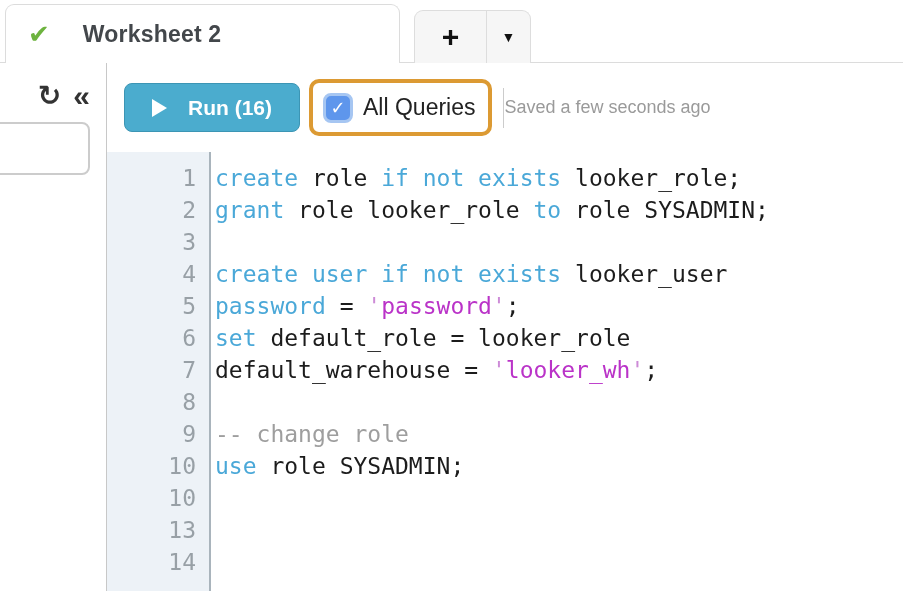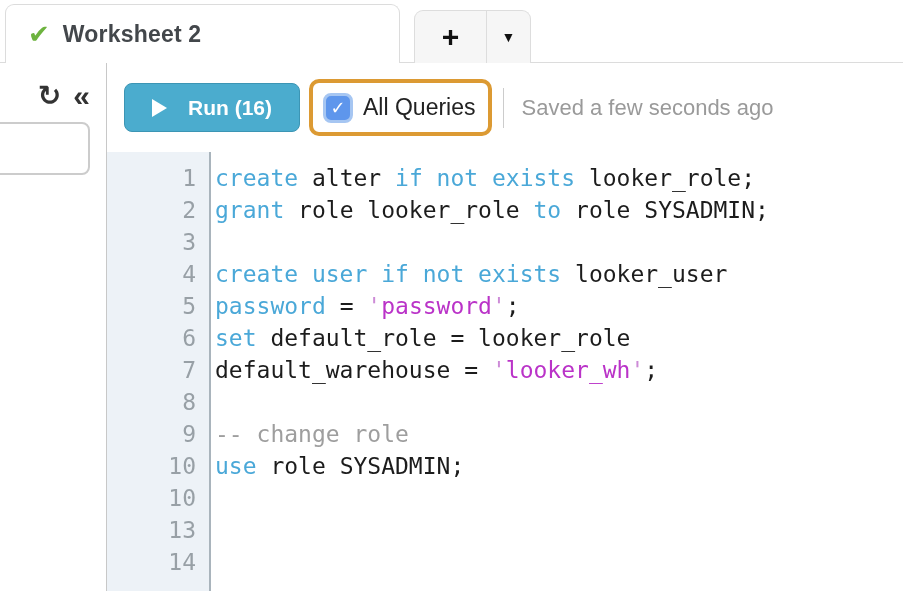--- a/index.html
+++ b/index.html
@@ -9,21 +9,21 @@
   
   .tabbar { position: relative; height: 63px; background: #fff; }
   .tabbar-bottom-border { position: absolute; left: 0; right: 0; bottom: 0; height: 1px;
     background: #dcdcdc; }
   .tab-active { position: absolute; left: 5px; top: 4px; width: 395px; height: 59px;
     background: #fff; border: 1px solid #dcdcdc; border-bottom: none;
     border-radius: 9px 9px 0 0; z-index: 2; display: flex; align-items: center;
     padding-left: 22px; gap: 13px; }
   .tab-check { color: #6db33f; font-size: 26px; font-weight: bold;
     font-family: "DejaVu Sans", sans-serif; line-height: 1; }
-  .tab-label { font-size: 23px; font-weight: bold; color: #43474b; letter-spacing: 0.2px; }
+  .tab-label { font-size: 23px; font-weight: bold; color: #43474b; letter-spacing: 0.2px; margin-left: 20px; }
   .tab-group { position: absolute; left: 414px; top: 10px; width: 117px; height: 53px;
     background: #f6f6f6; border: 1px solid #dddddd; border-bottom: none;
     border-radius: 9px 9px 0 0; display: flex; z-index: 1; }
   .tab-plus { width: 72px; display: flex; align-items: center; justify-content: center;
     border-right: 1px solid #dddddd; font-size: 30px; font-weight: bold; color: #111;
     cursor: pointer; }
   .tab-caret { flex: 1; display: flex; align-items: center; justify-content: center;
     font-size: 14px; color: #111; cursor: pointer; }
 
   
@@ -56,21 +56,21 @@
   .aq-highlight { margin-left: 9px; height: 57px; border: 4px solid #dc9a33;
     border-radius: 10px; background: #fff; display: flex; align-items: center;
     padding: 0 13px 0 10px; gap: 10px; }
   .aq-checkbox { width: 30px; height: 30px; background: #5e96ec;
     border: 3px solid #a6c6f2; border-radius: 8px; display: flex; align-items: center;
     justify-content: center; cursor: pointer; }
   .aq-check { color: #fff; font-size: 18px; font-weight: bold; line-height: 1;
     font-family: "DejaVu Sans", sans-serif; }
   .aq-label { font-size: 23px; color: #222; }
   .toolbar-divider { width: 1px; height: 40px; background: #cccccc; margin-left: 11px; }
-  .saved-status { margin-left: 17px; font-size: 22px; color: #9a9a9a; }
+  .saved-status { font-size: 18px; color: #9a9a9a; }
 
   
   .editor { flex: 1; display: flex; overflow: hidden; background: #fff; }
   .gutter { width: 104px; flex: none; background: #edf2f7; border-right: 2px solid #a9b4bc;
     padding: 10px 13px 0 0; text-align: right; }
   .gutter-line { height: 32px; line-height: 32px;
     font-family: "DejaVu Sans Mono", monospace; font-size: 23px; color: #98a0a6; }
   .code { flex: 1; padding: 10px 0 0 4px; cursor: text; }
   .code-line { height: 32px; line-height: 32px; white-space: pre;
     font-family: "DejaVu Sans Mono", monospace; font-size: 23px; color: #1c1c1c; }
@@ -136,21 +136,21 @@
           <div class="gutter-line">6</div>
           <div class="gutter-line">7</div>
           <div class="gutter-line">8</div>
           <div class="gutter-line">9</div>
           <div class="gutter-line">10</div>
           <div class="gutter-line">10</div>
           <div class="gutter-line">13</div>
           <div class="gutter-line">14</div>
         </div>
       <div class="code">
-          <div class="code-line"><span class="tok-kw">create</span><span class="tok-pl"> alter </span><span class="tok-kw">if not exists</span><span class="tok-pl"> looker_role;</span></div>
+          <div class="code-line"><span class="tok-kw">create</span><span class="tok-pl"> role </span><span class="tok-kw">if not exists</span><span class="tok-pl"> looker_role;</span></div>
           <div class="code-line"><span class="tok-kw">grant</span><span class="tok-pl"> role looker_role </span><span class="tok-kw">to</span><span class="tok-pl"> role SYSADMIN;</span></div>
           <div class="code-line">&nbsp;</div>
           <div class="code-line"><span class="tok-kw">create user if not exists</span><span class="tok-pl"> looker_user</span></div>
           <div class="code-line"><span class="tok-kw">password</span><span class="tok-pl"> = </span><span class="tok-strq">'</span><span class="tok-str">password</span><span class="tok-strq">'</span><span class="tok-pl">;</span></div>
           <div class="code-line"><span class="tok-kw">set</span><span class="tok-pl"> default_role = looker_role</span></div>
           <div class="code-line"><span class="tok-pl">default_warehouse = </span><span class="tok-strq">'</span><span class="tok-str">looker_wh</span><span class="tok-strq">'</span><span class="tok-pl">;</span></div>
           <div class="code-line">&nbsp;</div>
           <div class="code-line"><span class="tok-com">-- change role</span></div>
           <div class="code-line"><span class="tok-kw">use</span><span class="tok-pl"> role SYSADMIN;</span></div>
           <div class="code-line">&nbsp;</div>

